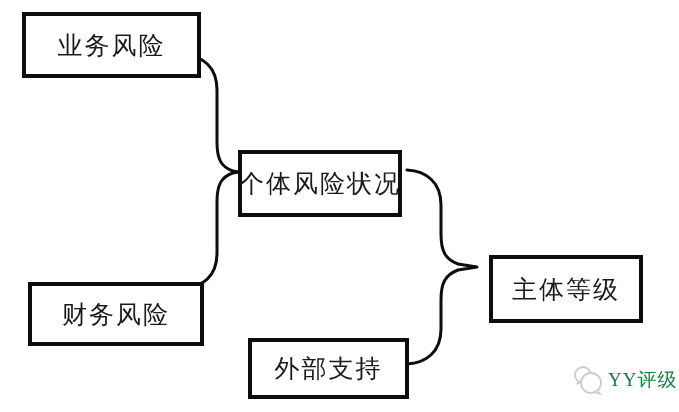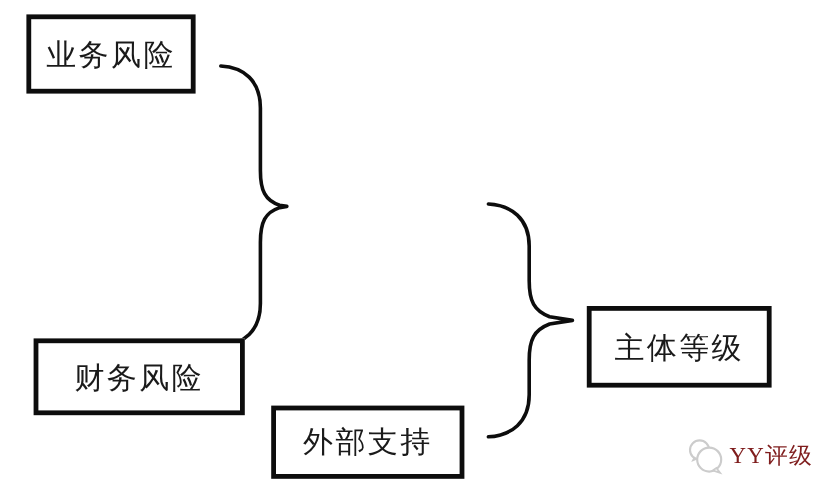--- a/index.html
+++ b/index.html
@@ -21,24 +21,24 @@
     background: #ffffff;
     border: 4px solid #0d0d0d;
     display: flex;
     align-items: center;
     justify-content: center;
     font-size: 25px;
     letter-spacing: 2px;
     color: #1a1a1a;
     white-space: nowrap;
   }
-  .box-business   { left: 22px;  top: 12px;  width: 141px; height: 66px; }
+  .box-business   { left: 22px;  top: 12px;  width: 179px; height: 66px; }
   .box-financial  { left: 28px;  top: 282px; width: 176px; height: 64px; }
   .box-individual { left: 238px; top: 150px; width: 164px; height: 67px; }
-  .box-external   { left: 226px; top: 338px; width: 161px; height: 61px; }
+  .box-external   { left: 248px; top: 338px; width: 161px; height: 61px; }
   .box-entity     { left: 489px; top: 239px; width: 154px; height: 68px; margin-top: 16px; }
 
   #connector-layer {
     position: absolute;
     left: 0;
     top: 0;
     width: 679px;
     height: 412px;
     pointer-events: none;
   }
@@ -52,21 +52,21 @@
   .watermark {
     position: absolute;
     left: 570px;
     top: 364px;
     display: flex;
     align-items: center;
     gap: 4px;
   }
   .watermark-text {
     font-size: 19px;
-    color: #7f1d1d;
+    color: #15803d;
     letter-spacing: 1px;
     white-space: nowrap;
   }
   .wm-bubble {
     fill: #ffffff;
     stroke: #cccccc;
     stroke-width: 1.8;
   }
 </style>
 </head>
@@ -96,20 +96,23 @@
   </svg>
 
   <div class="node-box box-business">
     <span>业务风险</span>
   </div>
 
   <div class="node-box box-financial">
     <span>财务风险</span>
   </div>
 
+  <div class="node-box box-individual">
+    <span>个体风险状况</span>
+  </div>
 
   <div class="node-box box-external">
     <span>外部支持</span>
   </div>
 
   <div class="node-box box-entity">
     <span>主体等级</span>
   </div>
 
   <div class="watermark">

